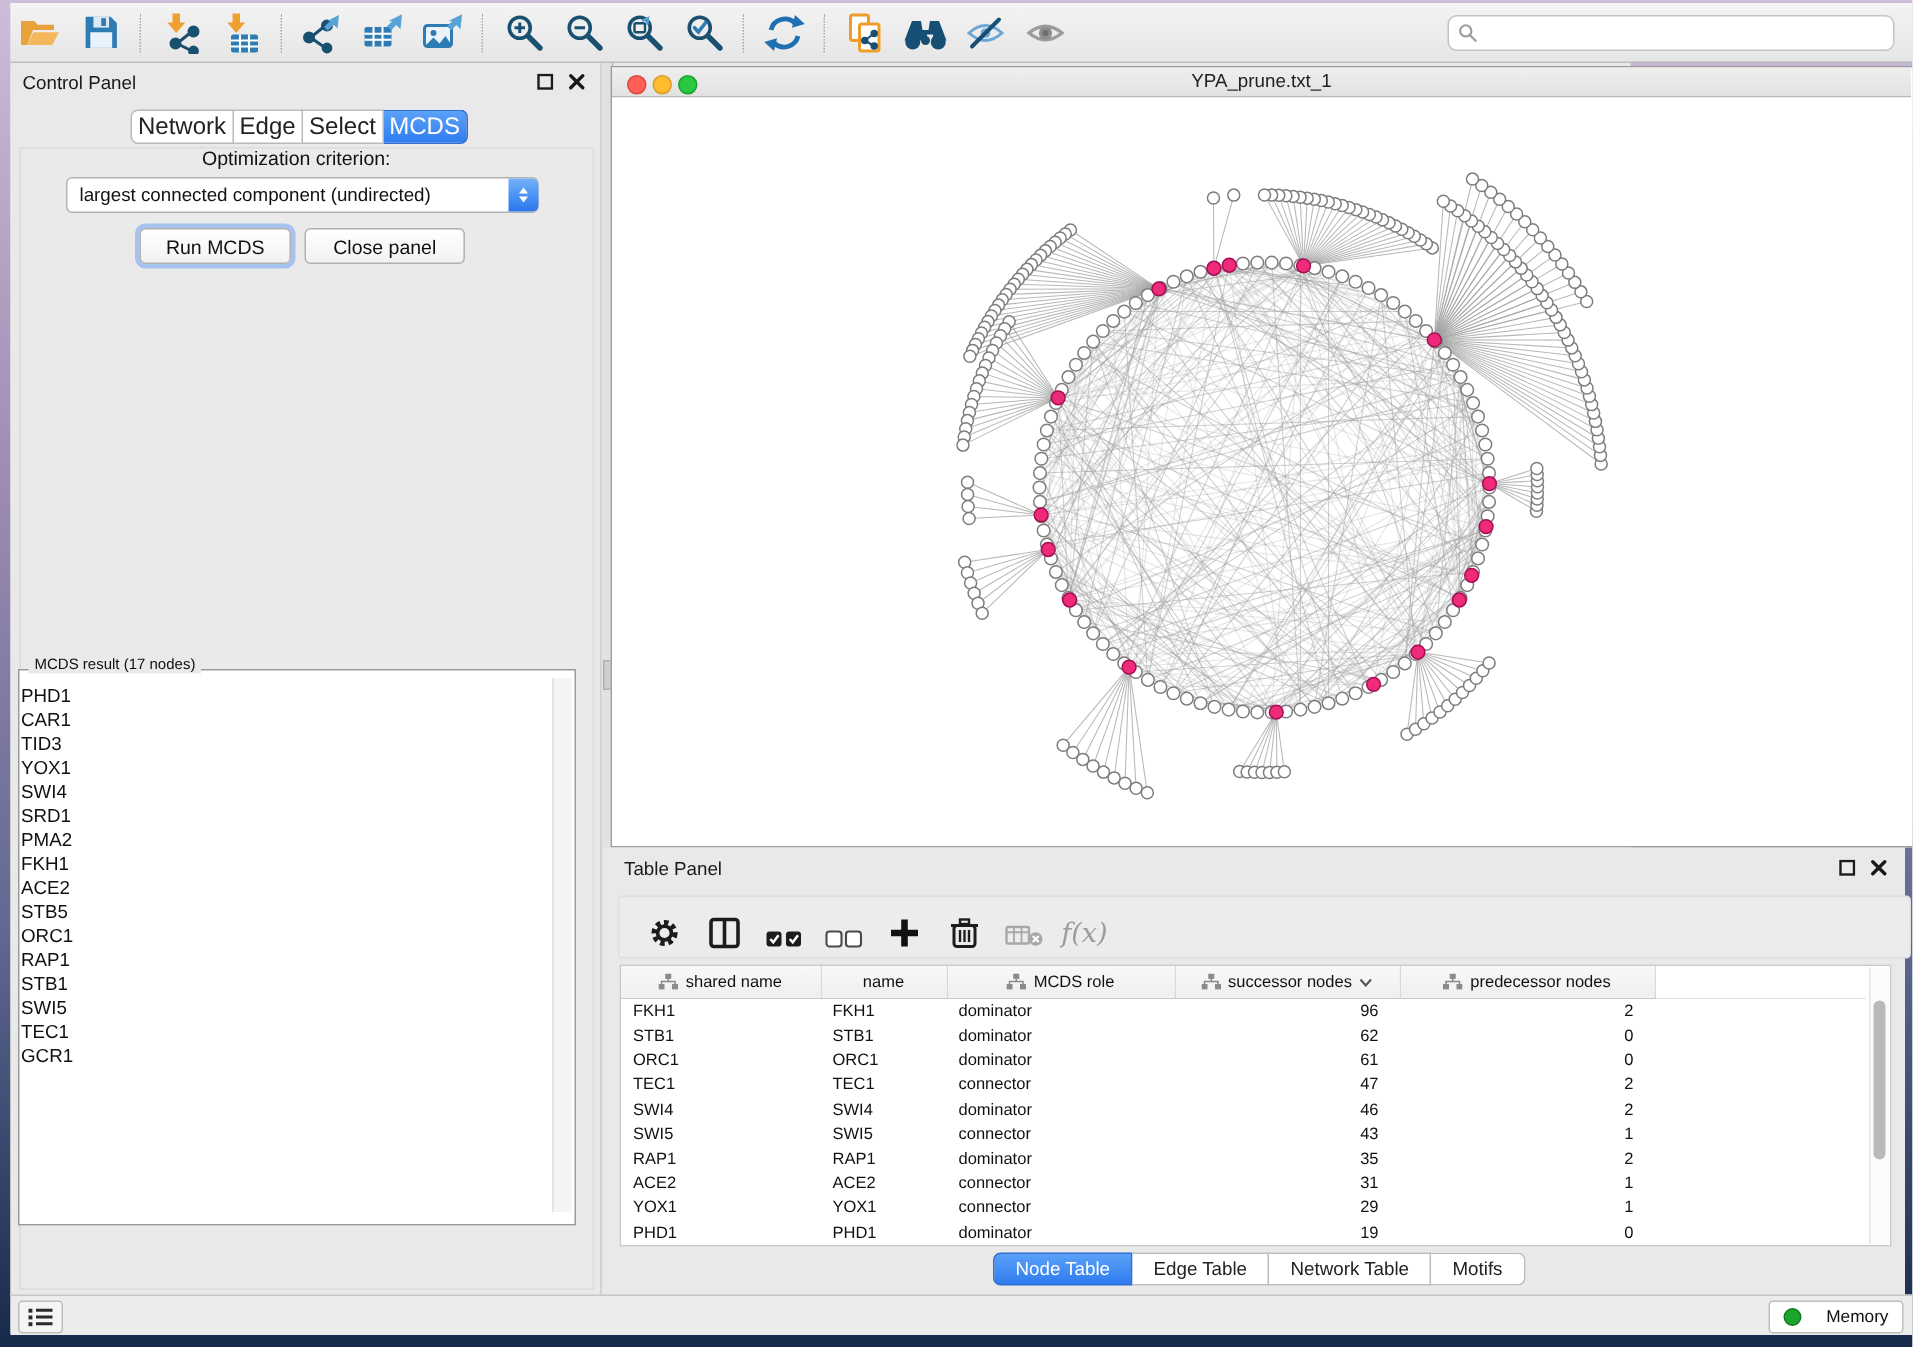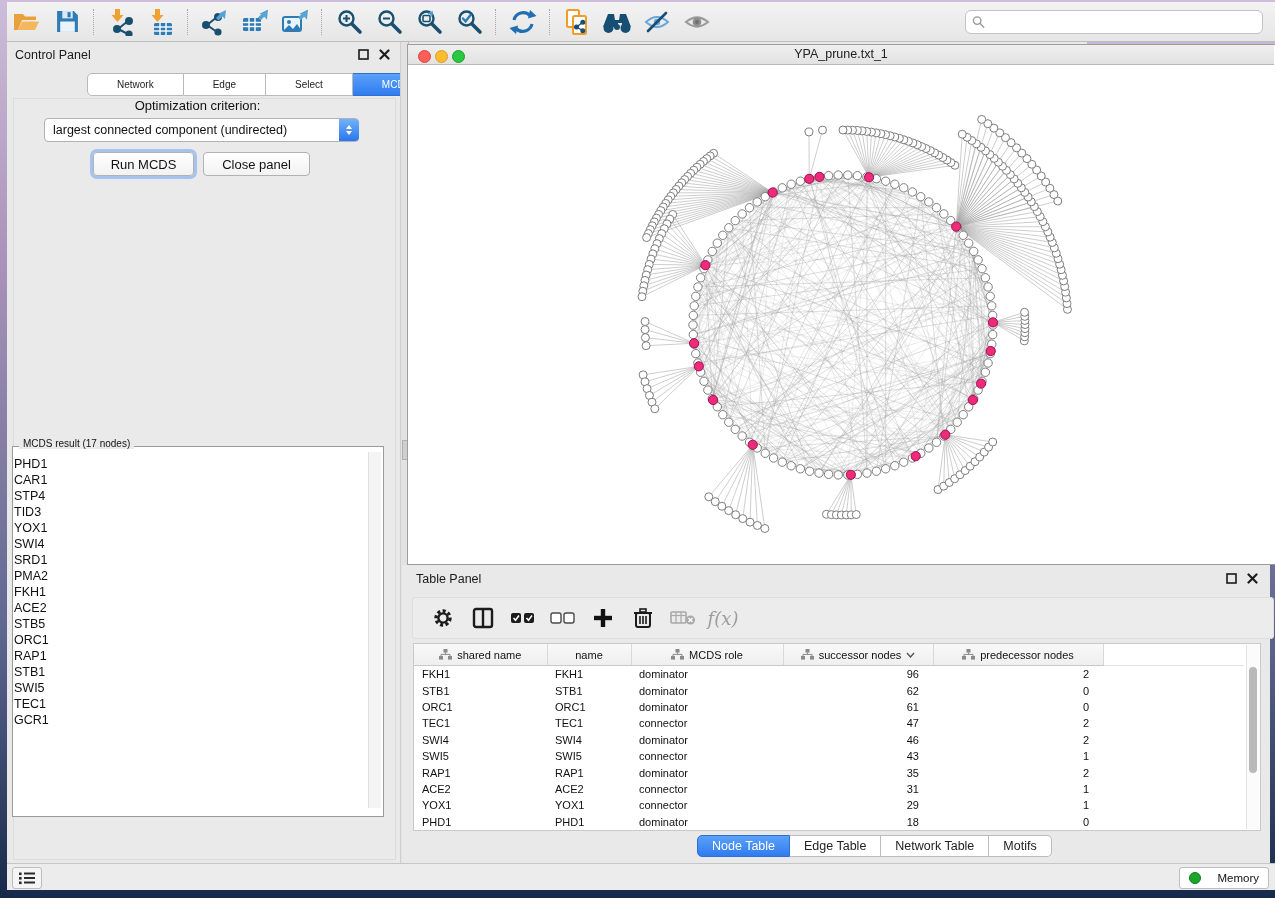--- a/index.html
+++ b/index.html
@@ -15,21 +15,21 @@
   .tbsep{width:1px;height:26px;margin:0 6px;border-left:1px dotted #a8a8a8;flex:0 0 auto;}
   #searchbox{position:absolute;right:12px;top:8px;width:284px;height:22px;background:#fff;
     border:1px solid #c3c3c3;border-radius:6px;display:flex;align-items:center;padding:0 6px;}
   #searchbox input{border:none;outline:none;width:100%;font-size:12px;background:transparent;}
   
   #cp{left:0;top:40px;width:393px;height:822px;background:#e9e9e9;}
   #cp-title{left:8px;top:6px;font-size:12.5px;color:#1a1a1a;}
   .winbtns{display:flex;gap:10px;align-items:center;}
   #cp-btns{right:10px;top:7px;}
   .tabgroup{display:flex;}
-  .seg{height:21px;line-height:21px;padding:0 29px;font-size:10px;background:#fff;
+  .seg{height:21px;line-height:21px;padding:0 4px;font-size:16px;background:#fff;
     border:1px solid #b9b9b9;border-left:none;color:#222;}
   .seg:first-child{border-left:1px solid #b9b9b9;border-radius:5px 0 0 5px;}
   .seg:last-child{border-radius:0 5px 5px 0;}
   .seg.active{background:linear-gradient(#5ba1f8,#2f7cf0);color:#fff;border-color:#2f6fd0;}
   #cp-tabs{left:80px;top:31px;}
   #cp-inner{left:6px;top:56px;width:381px;height:760px;background:#eaeaea;border:1px solid #dcdcdc;}
   #crit-label{left:0;top:56px;width:381px;text-align:center;font-size:13px;color:#111;}
   #crit-select{left:37px;top:76px;width:313px;height:22px;background:#fff;border:1px solid #b2b2b2;
     border-radius:4px;display:flex;align-items:center;}
   #crit-select .val{flex:1;font-size:12.5px;padding-left:8px;color:#111;white-space:nowrap;}
@@ -52,33 +52,33 @@
   #net-titlebar{left:0;top:0;width:866px;height:19px;background:linear-gradient(#efefef,#e2e2e2);border-bottom:1px solid #b8b8b8;}
   #net-title{width:100%;text-align:center;font-size:12.5px;color:#222;line-height:19px;}
   .tl{position:absolute;top:4.5px;width:11px;height:11px;border-radius:50%;}
   #net-canvas{left:0;top:20px;width:866px;height:497px;background:#fff;}
   
   #tp{left:395px;top:563px;width:868px;height:299px;background:#e9e9e9;}
   #tp-title{left:14px;top:7px;font-size:12.5px;color:#1a1a1a;}
   #tp-btns{right:12px;top:8px;}
   #tp-toolbar{left:10px;top:32px;width:848px;height:40px;background:#ececec;border:1px solid #dedede;border-radius:3px;
     display:flex;align-items:center;padding-left:12px;gap:4px;}
-  .ttico{width:36px;height:30px;display:flex;align-items:center;justify-content:center;}
+  .ttico{width:36px;height:30px;display:flex;align-items:flex-end;justify-content:center;}
   #node-table-wrap{left:11px;top:78px;width:846px;height:186px;background:#fff;border:1px solid #c9c9c9;overflow:hidden;}
   table.grid{border-collapse:collapse;table-layout:fixed;width:830px;font-size:11px;color:#111;}
   table.grid th{height:19px;background:linear-gradient(#f8f8f8,#efefef);border-right:1px solid #d9d9d9;border-bottom:1px solid #c9c9c9;
     font-weight:normal;text-align:center;position:relative;}
   table.grid th .hwrap{display:flex;align-items:center;justify-content:center;gap:5px;}
   table.grid td{height:16.4px;padding:0 0 0 8px;white-space:nowrap;overflow:hidden;}
   table.grid td.num{text-align:right;padding:0 14px 0 0;}
   #tbl-vscroll{left:832px;top:1px;width:13px;height:184px;background:#fbfbfb;border-left:1px solid #e3e3e3;}
   #tbl-vscroll .thumb{position:absolute;left:2px;top:22px;width:8px;height:106px;background:#b9b9b9;border-radius:4px;}
   #tp-tabs{left:260px;top:270px;}
   .seg2{height:20px;line-height:20px;padding:0 14px;font-size:12.5px;background:#fff;border:1px solid #bcbcbc;border-left:none;color:#222;}
-  .seg2:first-child{border-left:1px solid #bcbcbc;border-radius:5px 0 0 5px;margin-left:35px;}
+  .seg2:first-child{border-left:1px solid #bcbcbc;border-radius:5px 0 0 5px;}
   .seg2:last-child{border-radius:0 5px 5px 0;}
   .seg2.active{background:linear-gradient(#5ba1f8,#2f7cf0);color:#fff;border-color:#2f6fd0;}
   
   #statusbar{left:0;top:861px;width:1268px;height:26px;background:#ececec;border-top:1px solid #c6c6c6;}
   #list-btn{left:5px;top:3px;width:28px;height:20px;background:#f5f5f5;border:1px solid #bdbdbd;border-radius:3px;
     display:flex;align-items:center;justify-content:center;}
   #memory-btn{right:6px;top:2.5px;height:20px;background:#fff;border:1px solid #bdbdbd;border-radius:3px;
     display:flex;align-items:center;padding:0 9px;gap:16px;font-size:11.5px;color:#111;}
   #memory-btn .dot{width:10px;height:10px;border-radius:50%;background:#1ca52b;border:1px solid #117a1e;}
   .xline{stroke:#1a1a1a;stroke-width:2.2;stroke-linecap:round;}
@@ -279,21 +279,20 @@
           </div>
     </div>
     <div id="crit-label" class="abs">Optimization criterion:</div>
     <div id="run-btn" class="abs pushbtn">Run MCDS</div>
     <div id="close-btn" class="abs pushbtn">Close panel</div>
     <div id="mcds-box" class="abs"></div>
     <div id="mcds-legend" class="abs">MCDS result (17 nodes)</div>
     <div id="mcds-list" class="abs">
           <div>PHD1</div>
           <div>CAR1</div>
-          <div>STP4</div>
           <div>TID3</div>
           <div>YOX1</div>
           <div>SWI4</div>
           <div>SRD1</div>
           <div>PMA2</div>
           <div>FKH1</div>
           <div>ACE2</div>
           <div>STB5</div>
           <div>ORC1</div>
           <div>RAP1</div>
@@ -1398,21 +1397,21 @@
                 <td>YOX1</td>
                 <td>connector</td>
                 <td class="num">29</td>
                 <td class="num">1</td>
                 <td></td>
               </tr>
               <tr>
                 <td>PHD1</td>
                 <td>PHD1</td>
                 <td>dominator</td>
-                <td class="num">18</td>
+                <td class="num">19</td>
                 <td class="num">0</td>
                 <td></td>
               </tr>
             </tbody>
       </table>
       <div id="tbl-vscroll" class="abs">
             <div class="thumb"></div>
           </div>
     </div>
 

